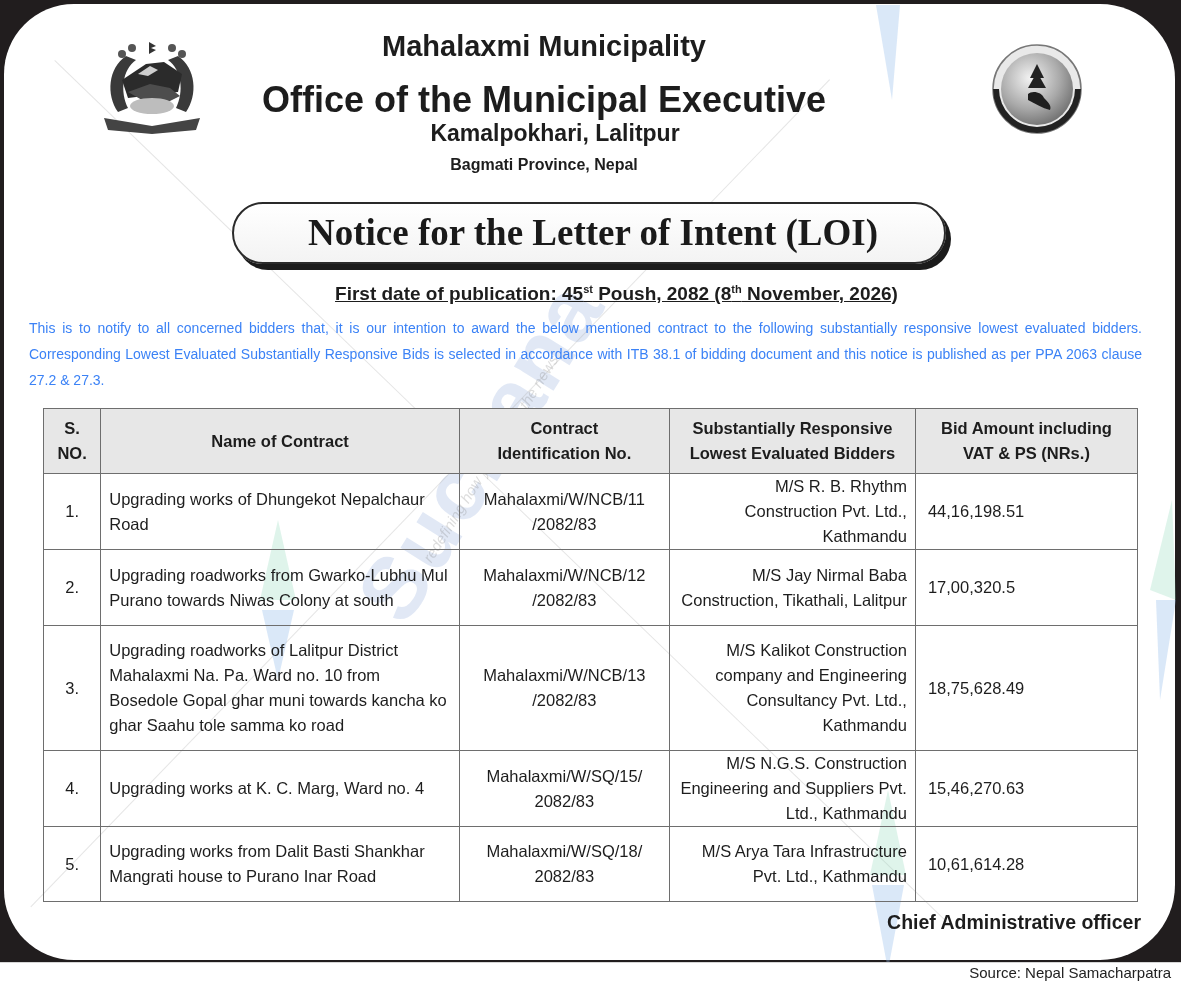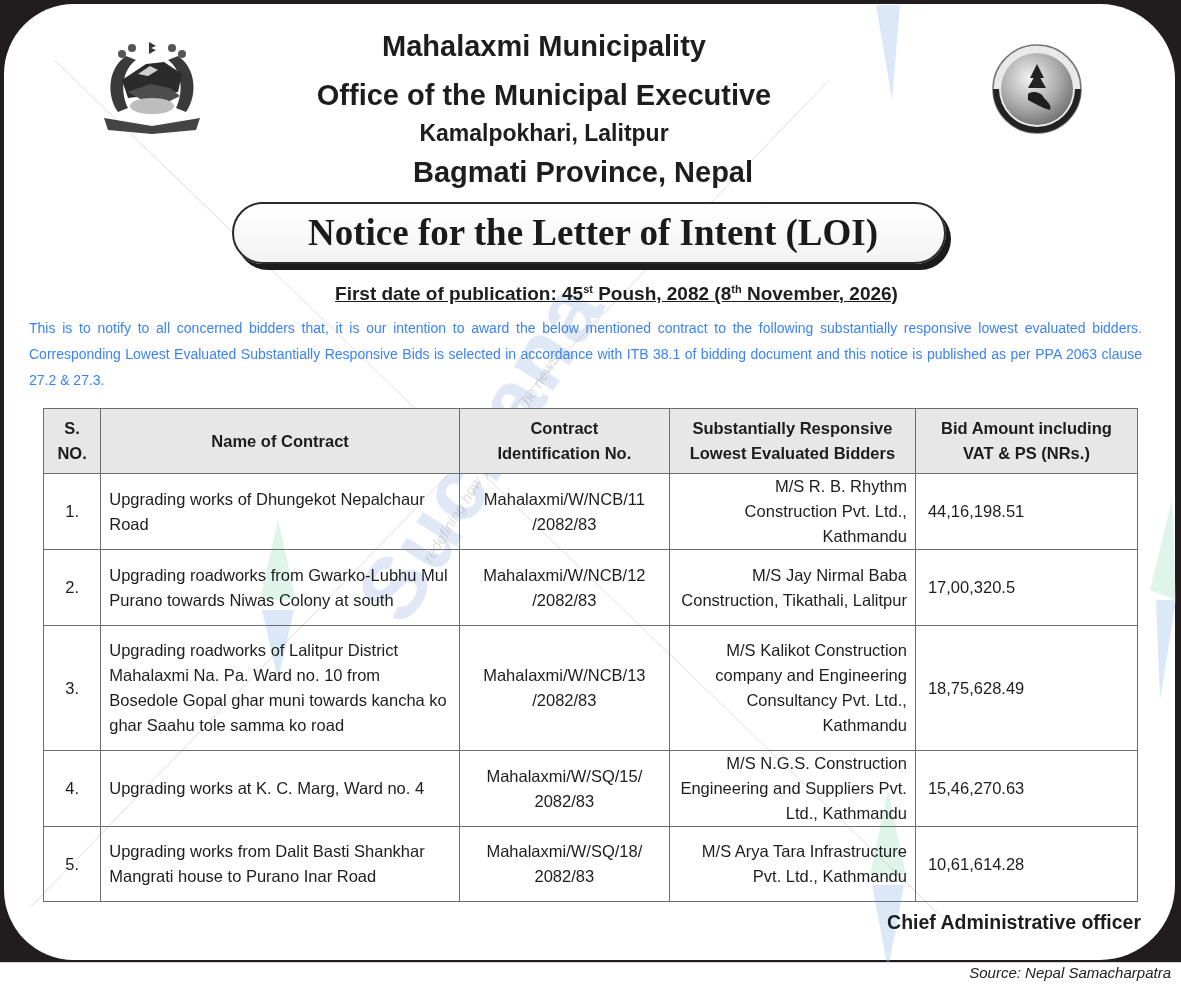--- a/index.html
+++ b/index.html
@@ -13,42 +13,42 @@
   }
   .paper {
     position: absolute; left: 4px; top: 4px; width: 1171px; height: 956px;
     background: #ffffff; border-radius: 70px 75px 75px 70px;
   }
   .source-strip {
     position: absolute; left: 0; top: 962px; width: 1181px; height: 25px; background: #fff;
     border-top: 1px solid #d6d6d6;
   }
   .source {
-    position: absolute; right: 10px; top: 964px; font-style: italic; font-size: 15px; color: #222;
+    position: absolute; right: 10px; top: 964px; font-size: 15px; color: #222;
   }
   
   .wm { position: absolute; pointer-events: none; }
   .wm-text {
     left: 290px; top: 400px; transform: rotate(-58deg); font-size: 88px; font-weight: bold;
     color: rgba(70,110,190,0.16); letter-spacing: 2px;
   }
   .wm-sub {
     left: 370px; top: 450px; transform: rotate(-58deg); font-size: 15px; font-style: italic;
     color: rgba(120,120,120,0.25);
   }
   .wm-line { background: rgba(180,180,180,0.35); height: 1px; transform-origin: 0 0; }
 
   .emblem { position: absolute; left: 98px; top: 40px; width: 108px; height: 95px; }
   .seal { position: absolute; left: 992px; top: 44px; width: 90px; height: 90px; }
 
   .hdr { position: absolute; left: 0; width: 1088px; text-align: center; font-weight: bold; color: #1d1d1d; }
   .h1 { top: 30px; font-size: 29px; }
-  .h2 { top: 79px; font-size: 29px; }
-  .h3 { top: 120px; font-size: 23px; }
-  .h4 { top: 156px; font-size: 29px; margin-left: 39px; }
+  .h2 { top: 79px; font-size: 36px; }
+  .h3 { top: 120px; font-size: 23px; padding-left: 11px; }
+  .h4 { top: 156px; font-size: 16px; }
 
   .pill {
     position: absolute; left: 232px; top: 202px; width: 710px; height: 58px;
     border: 2px solid #2a2a2a; border-radius: 32px; background: linear-gradient(#ffffff, #f3f3f3);
     box-shadow: 5px 6px 0 #1b1b1b;
   }
   .pill-text {
     position: absolute; left: 0; top: 0; width: 100%; height: 58px; line-height: 58px; text-align: center;
     font-family: "Liberation Serif", serif; font-weight: bold; font-size: 37px; color: #1a1a1a;
     padding-left: 8px; box-sizing: border-box;

